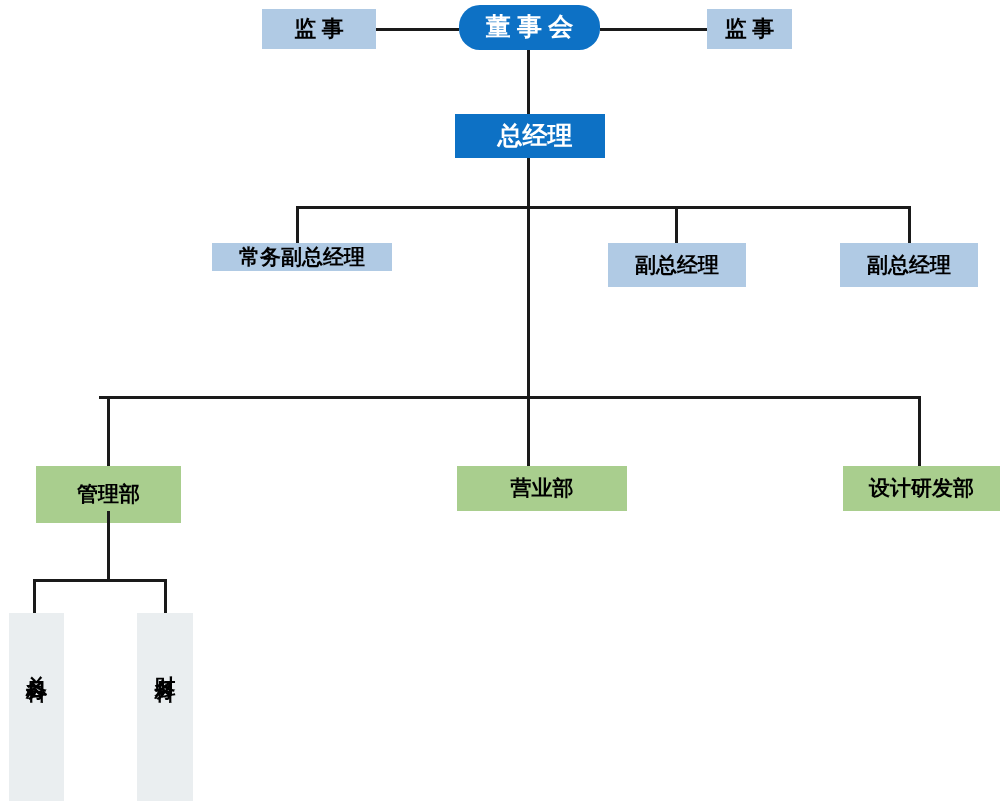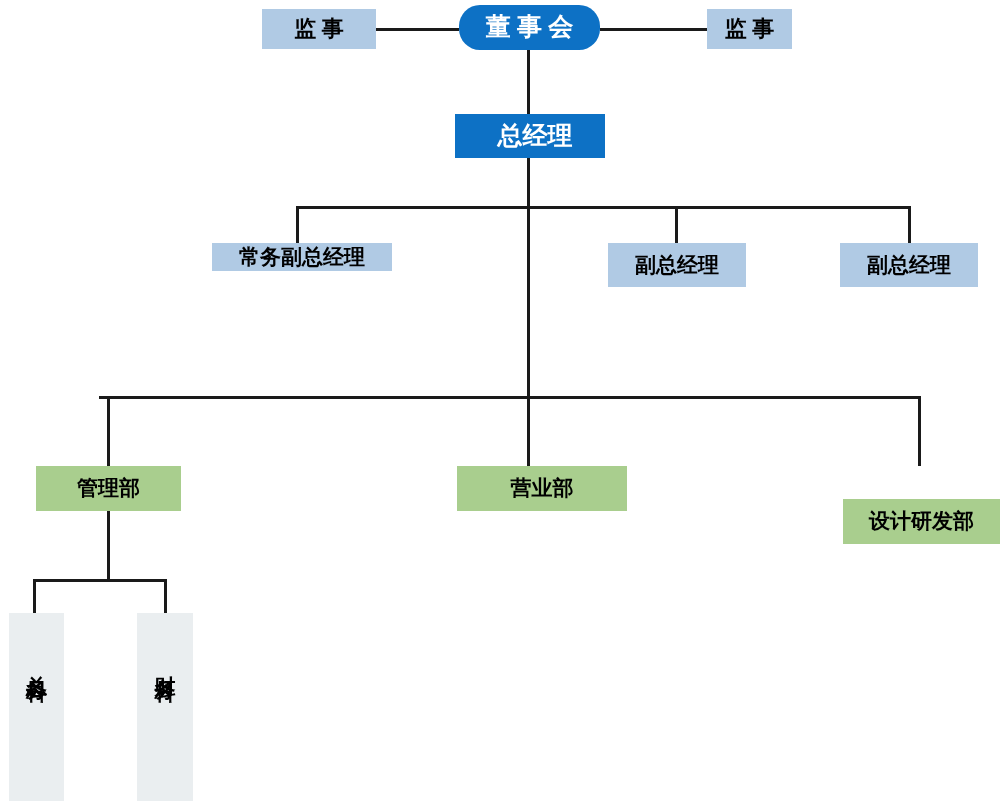--- a/index.html
+++ b/index.html
@@ -111,29 +111,29 @@
   </div>
 
   <div class="node blue-light" style="left:840px; top:243px; width:138px; height:44px; font-size:21px;">
     <span>副总经理</span>
   </div>
 
   <div class="line h" style="left:99px; top:396px; width:822px;"></div>
   <div class="line v" style="left:107px; top:396px; height:70px;"></div>
   <div class="line v" style="left:918px; top:396px; height:70px;"></div>
 
-  <div class="node green" style="left:36px; top:466px; width:145px; height:45px; font-size:21px;">
+  <div class="node green" style="left:36px; top:466px; width:145px; height:57px; font-size:21px;">
     <span>管理部</span>
   </div>
 
   <div class="node green" style="left:457px; top:466px; width:170px; height:45px; font-size:21px;">
     <span>营业部</span>
   </div>
 
-  <div class="node green" style="left:843px; top:466px; width:157px; height:45px; font-size:21px;margin-top:33px;">
+  <div class="node green" style="left:843px; top:466px; width:157px; height:45px; font-size:21px;">
     <span>设计研发部</span>
   </div>
 
   <div class="line v" style="left:107px; top:511px; height:69px;"></div>
   <div class="line h" style="left:33px; top:579px; width:134px;"></div>
   <div class="line v" style="left:33px; top:579px; height:35px;"></div>
   <div class="line v" style="left:164px; top:579px; height:35px;"></div>
 
   <div class="node gray vertical-text" style="left:9px; top:613px; width:55px; height:188px; font-size:21px;">
     <span>总务科</span>

